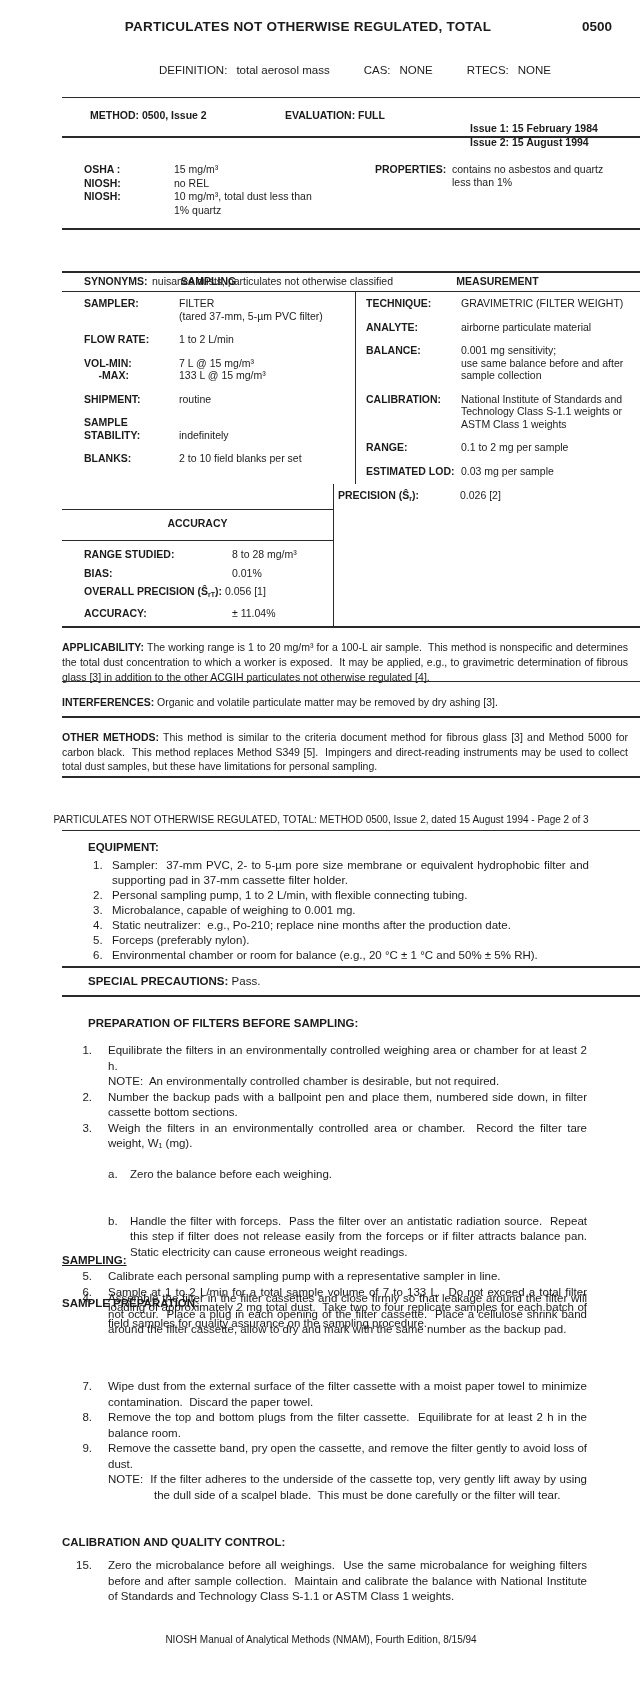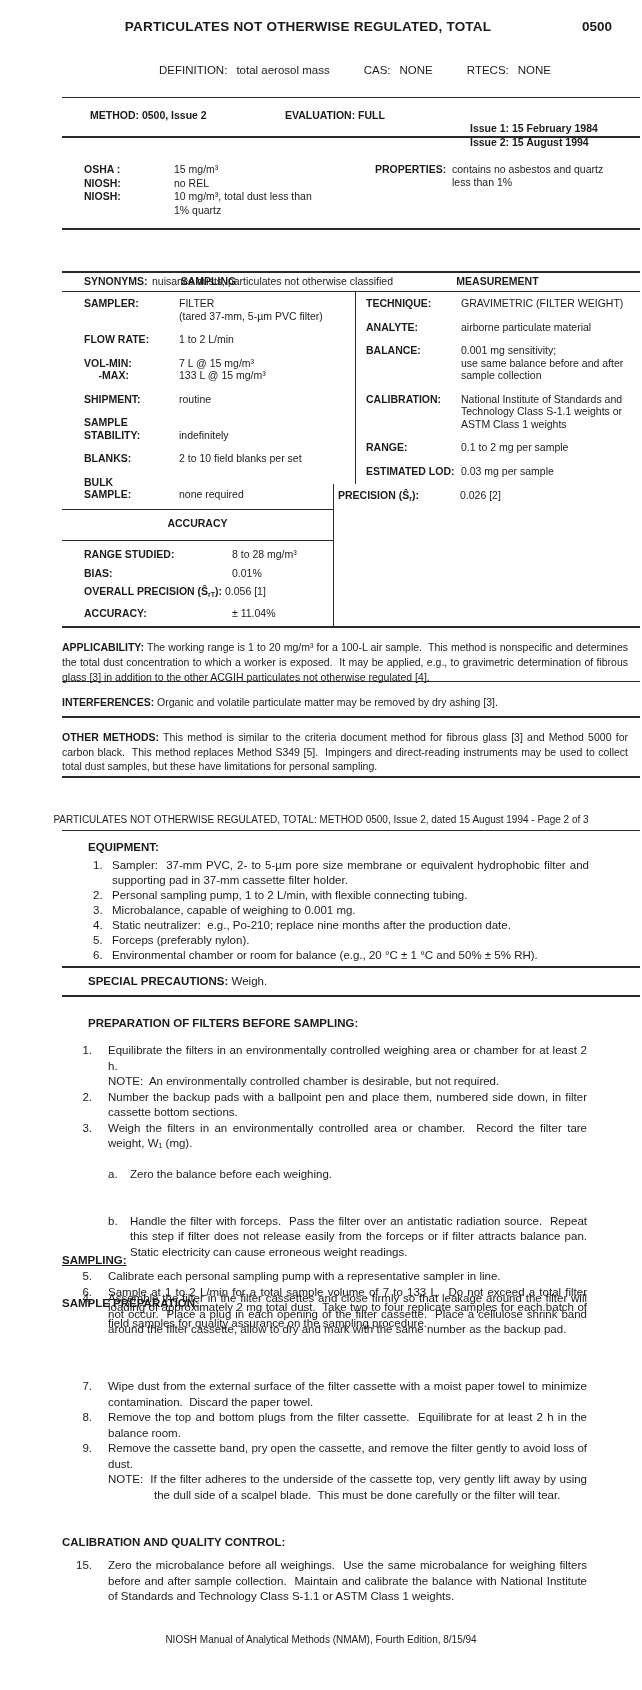--- a/index.html
+++ b/index.html
@@ -194,26 +194,20 @@
       <div class="trow">
         <span class="lbl">SAMPLE
 STABILITY:</span>
         <span class="val">
 indefinitely</span>
       </div>
       <div class="trow">
         <span class="lbl">BLANKS:</span>
         <span class="val">2 to 10 field blanks per set</span>
       </div>
-      <div class="trow">
-        <span class="lbl">BULK
-SAMPLE:</span>
-        <span class="val">
-none required</span>
-      </div>
     </div>
 
     <div class="tcol tcol-r">
       <div class="trow">
         <span class="lbl">TECHNIQUE:</span>
         <span class="val">GRAVIMETRIC (FILTER WEIGHT)</span>
       </div>
       <div class="trow">
         <span class="lbl">ANALYTE:</span>
         <span class="val">airborne particulate material</span>
@@ -317,21 +311,21 @@
     </div>
     <div class="eq-item">
       <span class="n">6.</span>
       <span class="t">Environmental chamber or room for balance (e.g., 20 °C ± 1 °C and 50% ± 5% RH).</span>
     </div>
   </div>
 
   <div class="rule rule8"></div>
   <div class="abs sp-row pg2">
     <span class="b">SPECIAL PRECAUTIONS:</span>
-    <span>Weigh.</span>
+    <span>Pass.</span>
   </div>
   <div class="rule rule9"></div>
 
   <div class="abs sec-head-in prep-head pg2">PREPARATION OF FILTERS BEFORE SAMPLING:</div>
 
   <div class="abs steps steps-prep pg2">
     <div class="step">
       <span class="n">1.</span>
       <span class="t"><span>Equilibrate the filters in an environmentally controlled weighing area or chamber for at least 2 h.</span><div class="note">NOTE:  An environmentally controlled chamber is desirable, but not required.</div></span>
     </div>

